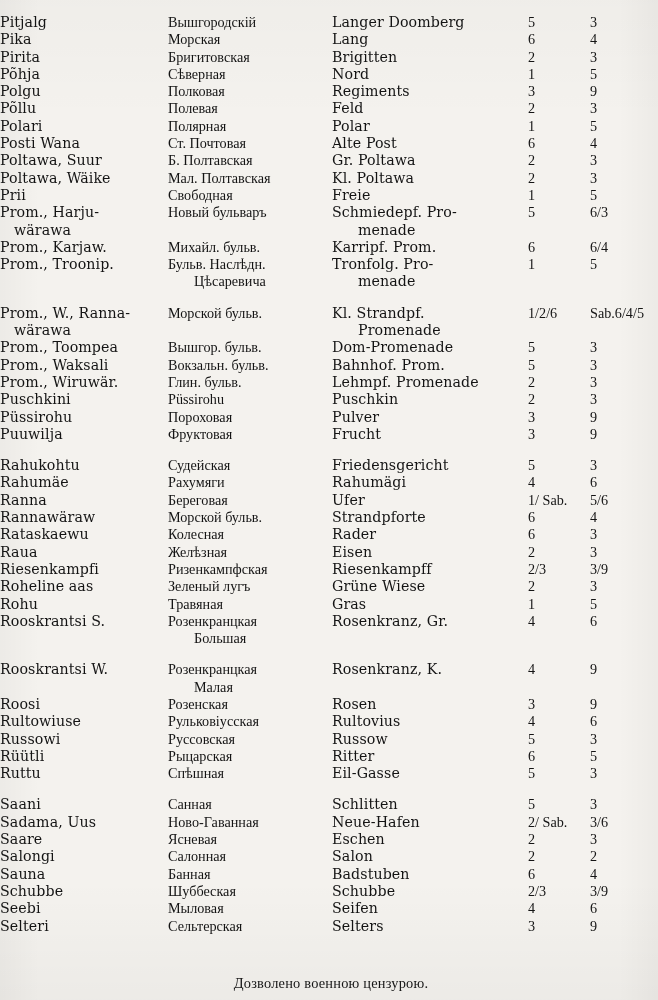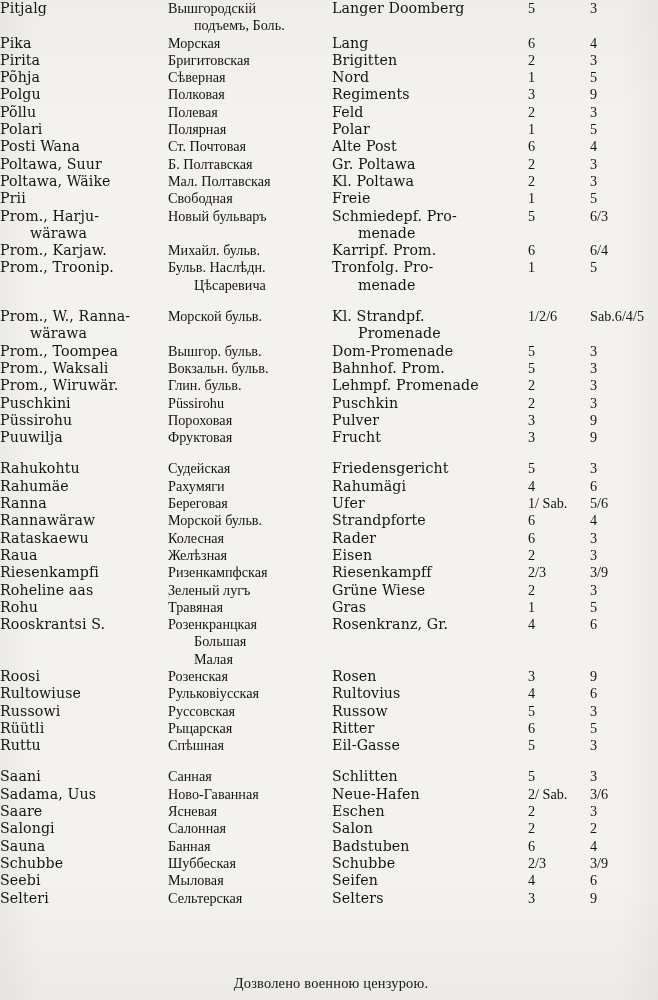--- a/index.html
+++ b/index.html
@@ -22,20 +22,21 @@
     background: #f4f2ee;
     background-image:
       linear-gradient(180deg, rgba(0,0,0,0.02) 0%, rgba(0,0,0,0.0) 12%, rgba(0,0,0,0.0) 88%, rgba(0,0,0,0.03) 100%),
       linear-gradient(90deg, rgba(0,0,0,0.03) 0%, rgba(0,0,0,0.0) 6%, rgba(0,0,0,0.0) 94%, rgba(0,0,0,0.03) 100%);
     padding: 0;
   }
   table.listing {
     border-collapse: collapse;
     width: 658px;
     table-layout: fixed;
+    margin-top: 14px;
   }
   table.listing td {
     vertical-align: top;
     padding: 0 0 1px 0;
     line-height: 16.3px;
     font-size: 14.2px;
   }
   
   col.c-est { width: 168px; }
   col.c-rus { width: 164px; }
@@ -66,21 +67,21 @@
   td.n1, td.n2 {
     font-family: "Liberation Serif", serif;
     font-size: 14.6px;
     text-align: left;
     padding-left: 2px;
     color: #141414;
   }
   td.n1 { padding-left: 4px; }
   td.n2 { padding-left: 6px; }
   .ind2 { padding-left: 26px; display: inline-block; }
-  .ind-est { padding-left: 30px; display: inline-block; }
+  .ind-est { padding-left: 14px; display: inline-block; }
 
   tr.gap td { padding-top: 14px; }
 
   .cont td { line-height: 15.6px; }
 
   .footer {
     position: absolute;
     left: 4px;
     right: 0;
     bottom: 8px;
@@ -104,27 +105,20 @@
         <col class="c-n2">
     </colgroup>
     <tbody id="rows-body">
         <tr>
           <td class="est">Pitjalg</td>
           <td class="rus">Вышгородскій</td>
           <td class="ger">Langer Doomberg</td>
           <td class="n1">5</td>
           <td class="n2">3</td>
         </tr>
-        <tr class="cont">
-          <td class="est"></td>
-          <td class="rus"><span class="ind2">подъемъ, Боль.</span></td>
-          <td class="ger"></td>
-          <td class="n1"></td>
-          <td class="n2"></td>
-        </tr>
         <tr>
           <td class="est">Pika</td>
           <td class="rus">Морская</td>
           <td class="ger">Lang</td>
           <td class="n1">6</td>
           <td class="n2">4</td>
         </tr>
         <tr>
           <td class="est">Pirita</td>
           <td class="rus">Бригитовская</td>
@@ -349,20 +343,27 @@
           <td class="n1">4</td>
           <td class="n2">6</td>
         </tr>
         <tr class="cont">
           <td class="est"></td>
           <td class="rus"><span class="ind2">Большая</span></td>
           <td class="ger"></td>
           <td class="n1"></td>
           <td class="n2"></td>
         </tr>
+        <tr class="gap">
+          <td class="est">Rooskrantsi  W.</td>
+          <td class="rus">Розенкранцкая</td>
+          <td class="ger">Rosenkranz, K.</td>
+          <td class="n1">4</td>
+          <td class="n2">9</td>
+        </tr>
         <tr class="cont">
           <td class="est"></td>
           <td class="rus"><span class="ind2">Малая</span></td>
           <td class="ger"></td>
           <td class="n1"></td>
           <td class="n2"></td>
         </tr>
         <tr>
           <td class="est">Roosi</td>
           <td class="rus">Розенская</td>

